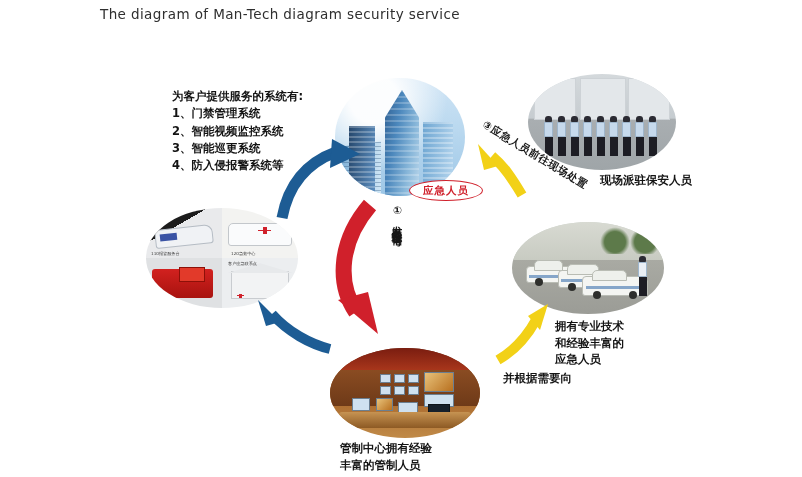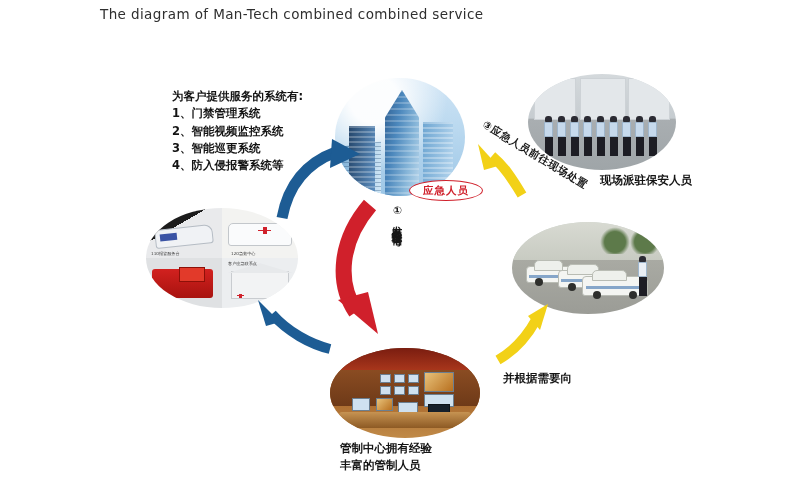--- a/index.html
+++ b/index.html
@@ -126,21 +126,21 @@
   #label-dispatch{left:503px;top:370px;}
   #label-control{left:340px;top:440px;font-family:Liberation Serif, serif;}
   #label-notify{left:126px;top:336px;}
 </style>
 </head>
 <body>
 
 <div id="stage">
 
   <div class="title-block">
-    <div class="title-en">The diagram of Man-Tech combined combined service</div>
+    <div class="title-en">The diagram of Man-Tech diagram security service</div>
   </div>
 
   <div class="svc-list">为客户提供服务的系统有:
 1、门禁管理系统
 2、智能视频监控系统
 3、智能巡更系统
 4、防入侵报警系统等</div>
 
   <div class="node ellipse" id="node-building">
     <div class="tower" id="t-left2"></div>
@@ -301,16 +301,19 @@
     </g>
   </svg>
 
   <div id="badge-abnormal">应急人员</div>
 
   <div id="label-signal">①发出异常报警信号</div>
   <div id="label-dispatch-site">③应急人员前往现场处置</div>
   <div class="txt" id="label-dispatch">并根据需要向</div>
 
   <div class="txt" id="label-guards">现场派驻保安人员</div>
+  <div class="txt" id="label-emerg-staff">拥有专业技术
+和经验丰富的
+应急人员</div>
   <div class="txt" id="label-control">管制中心拥有经验
 丰富的管制人员</div>
 
 </div>
 
 </body></html>

